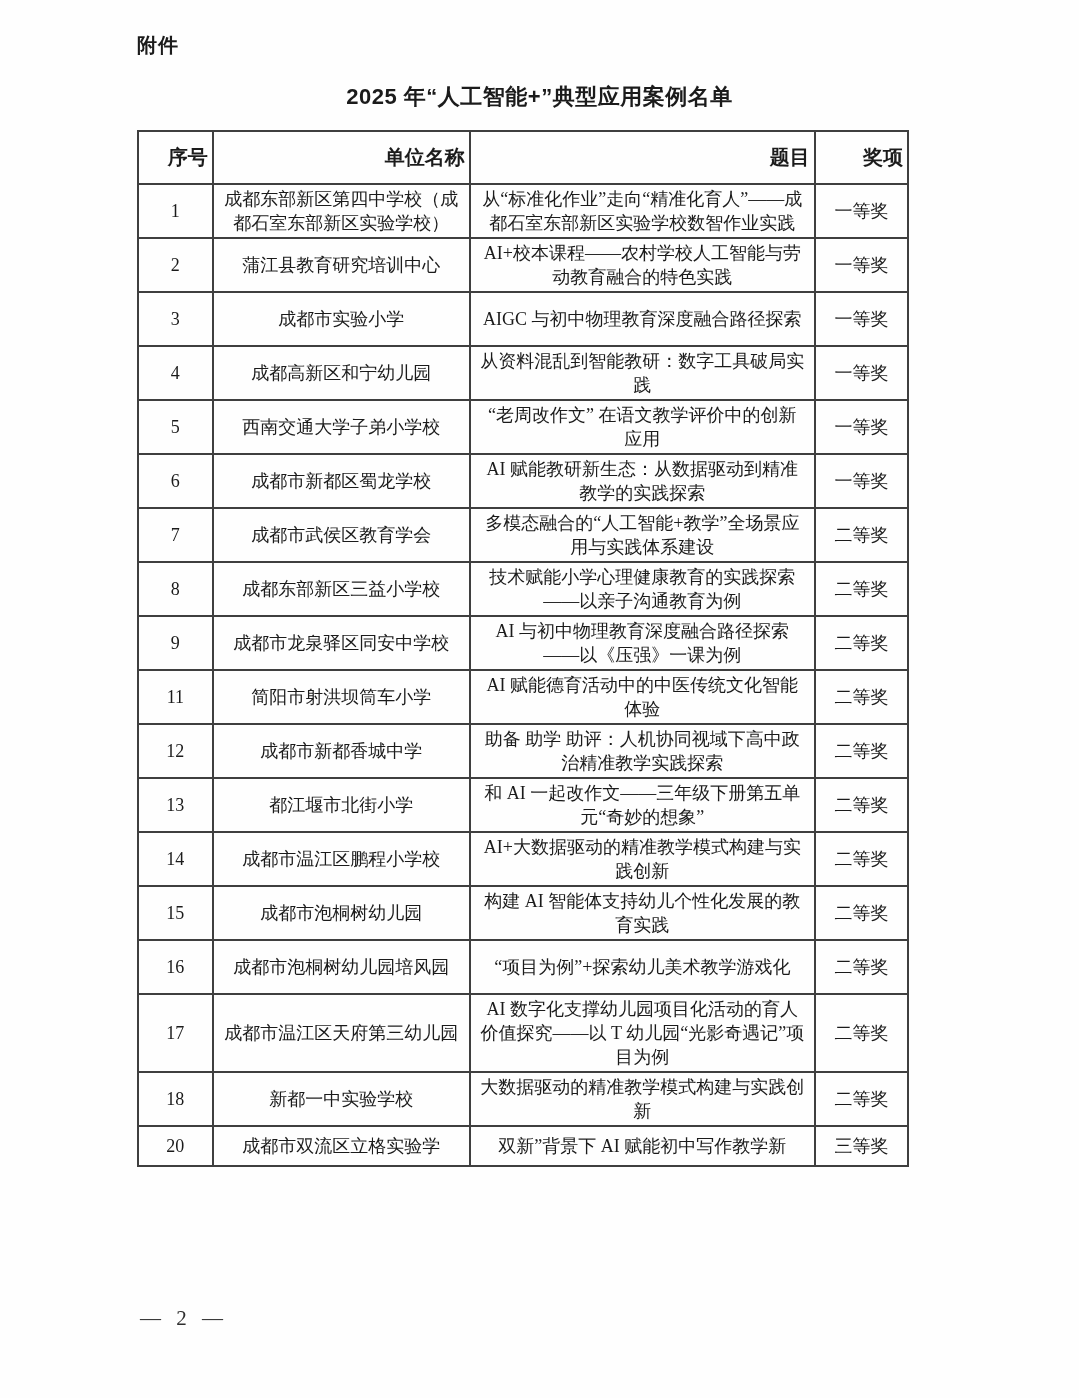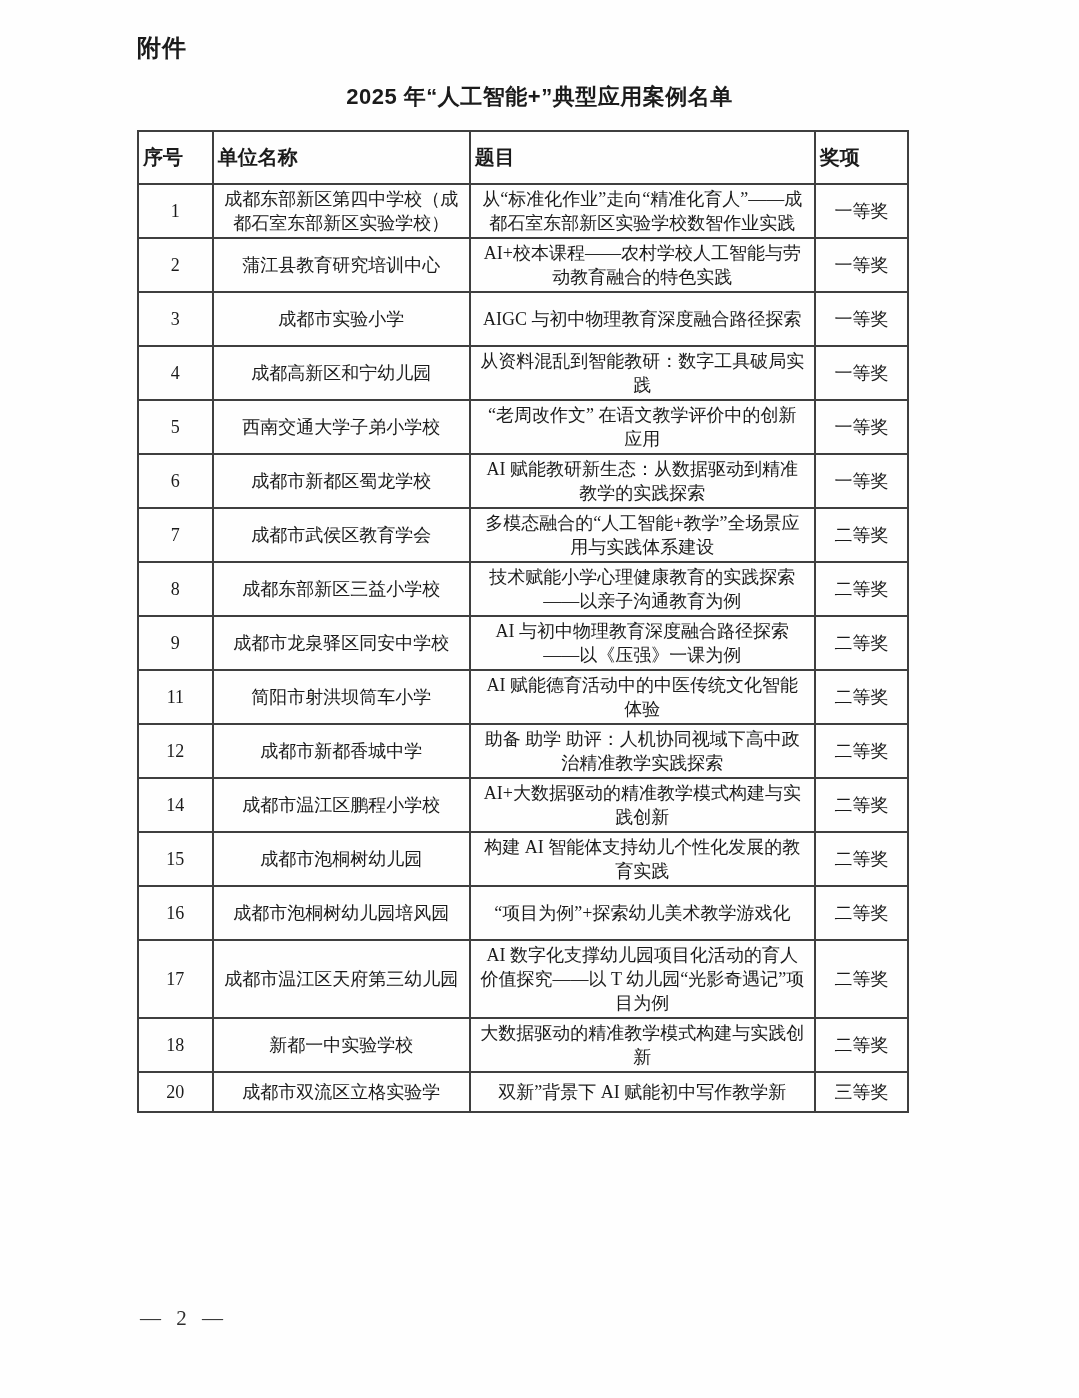--- a/index.html
+++ b/index.html
@@ -16,21 +16,21 @@
     color: #1b1b1b;
     font-family: "Liberation Serif", "DejaVu Serif", serif;
     overflow: hidden;
   }
   .attachment {
     position: absolute;
     left: 137px;
     top: 32px;
     font-family: "Liberation Sans", "DejaVu Sans", sans-serif;
     font-weight: bold;
-    font-size: 24px;
+    font-size: 20px;
     letter-spacing: 1px;
   }
   .doc-title {
     position: absolute;
     left: 0;
     right: 0;
     top: 82px;
     margin: 0;
     text-align: center;
     font-family: "Liberation Sans", "DejaVu Sans", sans-serif;
@@ -48,21 +48,21 @@
   }
   .case-table th, .case-table td {
     border: 2px solid #3f3f3f;
     word-break: break-all;
   }
   .case-table th {
     font-family: "Liberation Sans", "DejaVu Sans", sans-serif;
     font-weight: bold;
     font-size: 20px;
     height: 51px;
-    text-align: left;
+    text-align: right;
     vertical-align: middle;
     padding: 0 4px;
   }
   .case-table td {
     font-size: 18px;
     line-height: 24px;
     padding: 2px 9px;
     vertical-align: middle;
   }
   col.c-no    { width: 9.7%; }
@@ -180,20 +180,26 @@
     <td class="col-title">AI 赋能德育活动中的中医传统文化智能体验</td>
     <td class="col-award">二等奖</td>
   </tr>
         <tr>
     <td class="col-no">12</td>
     <td class="col-unit">成都市新都香城中学</td>
     <td class="col-title">助备 助学 助评：人机协同视域下高中政治精准教学实践探索</td>
     <td class="col-award">二等奖</td>
   </tr>
         <tr>
+    <td class="col-no">13</td>
+    <td class="col-unit">都江堰市北街小学</td>
+    <td class="col-title">和 AI 一起改作文——三年级下册第五单元“奇妙的想象”</td>
+    <td class="col-award">二等奖</td>
+  </tr>
+        <tr>
     <td class="col-no">14</td>
     <td class="col-unit">成都市温江区鹏程小学校</td>
     <td class="col-title">AI+大数据驱动的精准教学模式构建与实践创新</td>
     <td class="col-award">二等奖</td>
   </tr>
         <tr>
     <td class="col-no">15</td>
     <td class="col-unit">成都市泡桐树幼儿园</td>
     <td class="col-title">构建 AI 智能体支持幼儿个性化发展的教育实践</td>
     <td class="col-award">二等奖</td>

